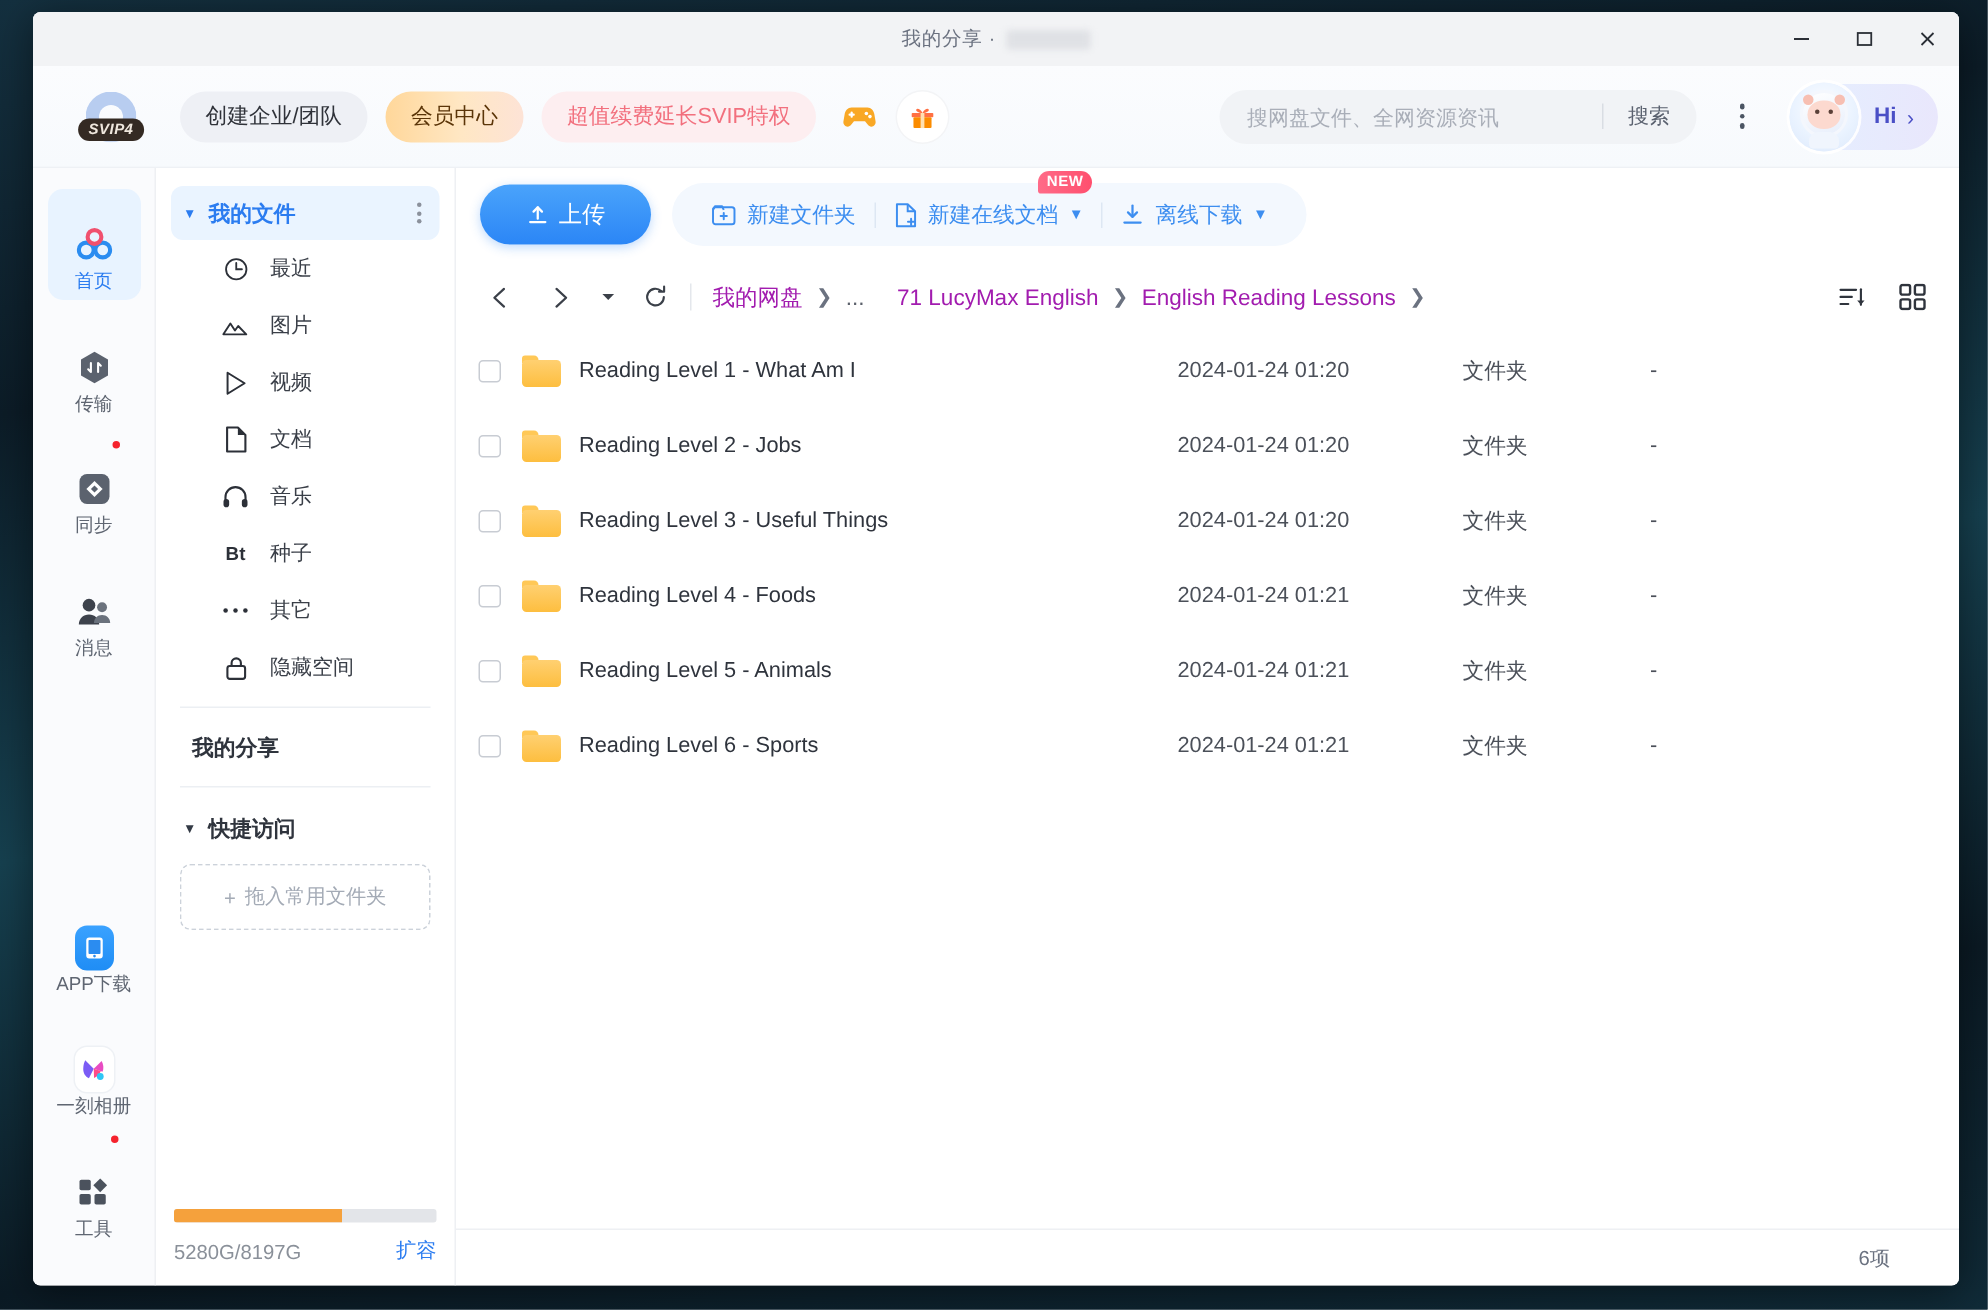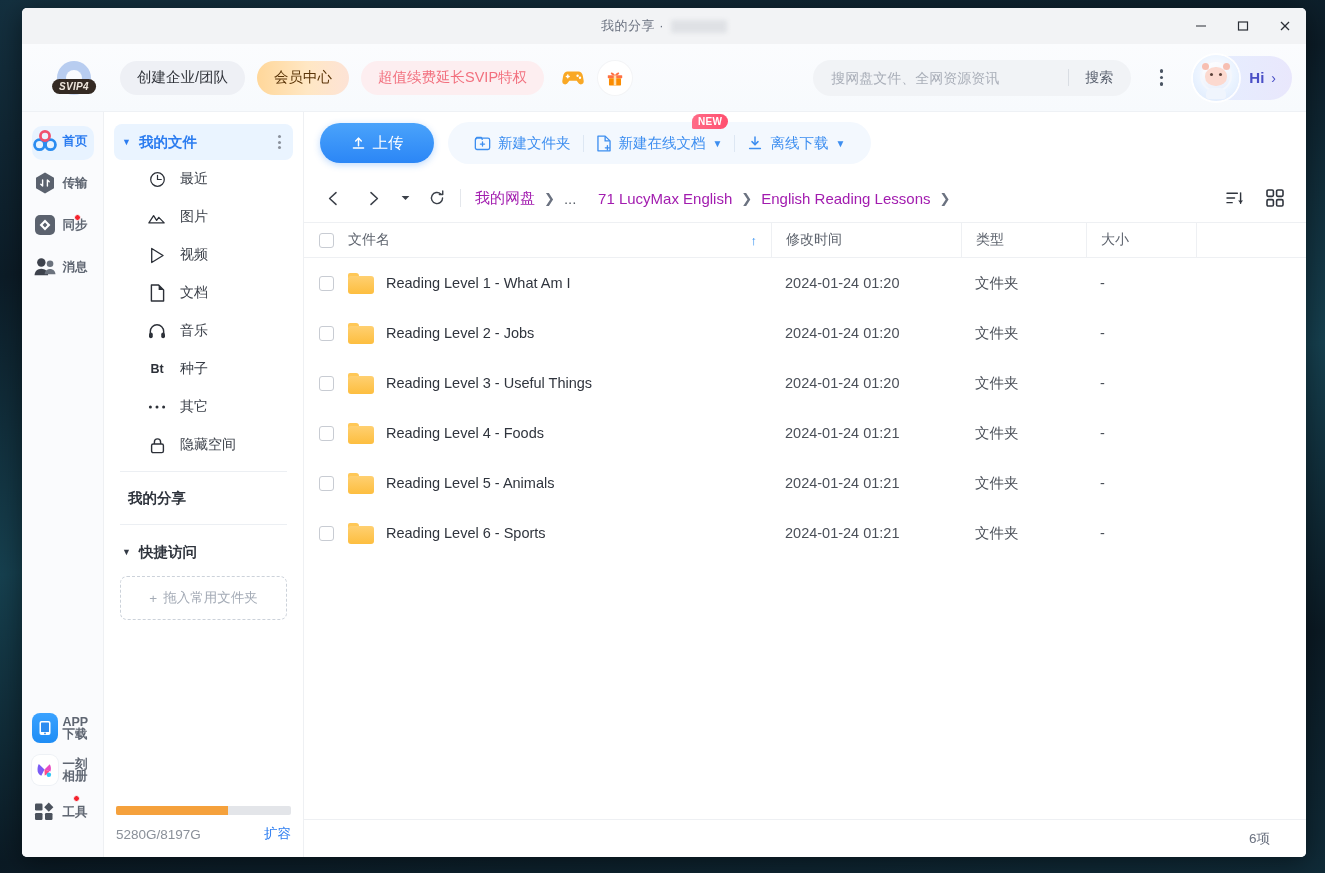--- a/index.html
+++ b/index.html
@@ -183,26 +183,25 @@
   .rail {
     width: 82px; flex: 0 0 82px;
     background: #fafbfd;
     border-right: 1px solid #eef0f3;
     display: flex; flex-direction: column;
     align-items: center;
     padding-top: 14px;
     position: relative;
   }
   .rail-item {
-    width: 62px; padding: 2px 0 6px;
+    width: 62px; padding: 24px 0 6px;
     border-radius: 10px;
-    display: flex; flex-direction: row; align-items: center; gap: 5px;
+    display: flex; flex-direction: column; align-items: center; gap: 5px;
     cursor: pointer; margin-bottom: 8px;
     position: relative;
-    font-weight: bold;
   }
   .rail-item.active { background: #e8f3ff; }
   .rail-label { font-size: 12.5px; color: #5f6672; line-height: 1; }
   .rail-item.active .rail-label { color: #2b7cf0; }
   .rail-ico { width: 26px; height: 26px; display: flex; align-items: center; justify-content: center; position: relative; }
   .dot-badge {
     position: absolute; top: 4px; right: 13px;
     width: 7px; height: 7px; border-radius: 50%;
     background: #f5222d; border: 1.5px solid #fafbfd;
   }
@@ -354,21 +353,21 @@
     content: ''; position: absolute; left: 0; top: 3px;
     width: 26px; height: 18px; border-radius: 3px;
     background: linear-gradient(180deg,#ffd071,#fdbe3f);
   }
   .row .cell-time, .row .cell-type, .row .cell-size { color: #4b5059; padding-left: 14px; }
 
   .statusbar {
     height: 38px; flex: 0 0 38px;
     border-top: 1px solid #eef0f3;
     display: flex; align-items: center; justify-content: flex-end;
-    padding-right: 36px;
+    padding-right: 46px;
     font-size: 13.5px; color: #6b7280;
   }
   svg { display: block; }
 </style>
 </head>
 <body>
 
 <div class="window">
 
   <div class="titlebar">
@@ -748,33 +747,20 @@
             <svg width="18" height="18" viewBox="0 0 18 18">
               <rect x="1" y="1" width="6.4" height="6.4" rx="1.3" fill="none" stroke="#2f343d" stroke-width="1.6"></rect>
               <rect x="10.6" y="1" width="6.4" height="6.4" rx="1.3" fill="none" stroke="#2f343d" stroke-width="1.6"></rect>
               <rect x="1" y="10.6" width="6.4" height="6.4" rx="1.3" fill="none" stroke="#2f343d" stroke-width="1.6"></rect>
               <rect x="10.6" y="10.6" width="6.4" height="6.4" rx="1.3" fill="none" stroke="#2f343d" stroke-width="1.6"></rect>
             </svg>
           </div>
         </div>
       </div>
 
-      <div class="thead">
-        <div class="cell-check">
-          <div class="cbox"></div>
-        </div>
-        <div class="cell-name">
-          <span>文件名</span>
-          <span class="sort-arrow">↑</span>
-        </div>
-        <div class="cell-time">修改时间</div>
-        <div class="cell-type">类型</div>
-        <div class="cell-size">大小</div>
-        <div class="cell-tail"></div>
-      </div>
 
       <div class="rows" id="rows">
           <div class="row">
             <div class="cell-check">
               <div class="cbox"></div>
             </div>
             <div class="cell-name">
               <span class="folder-ico"></span>
               <span>Reading Level 1 - What Am I</span>
             </div>

